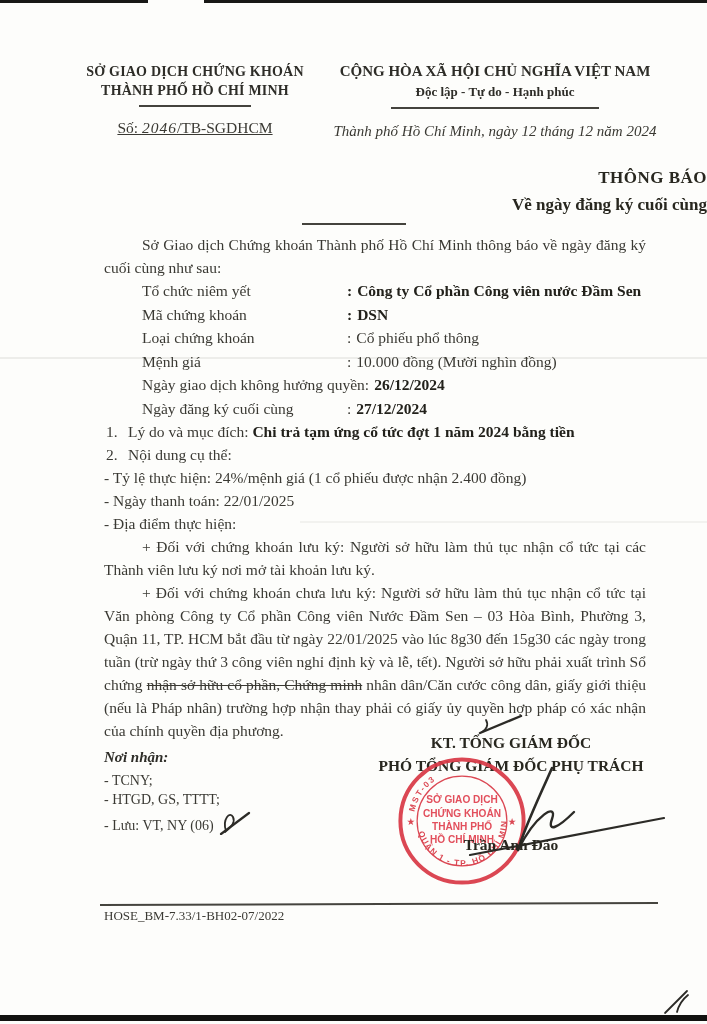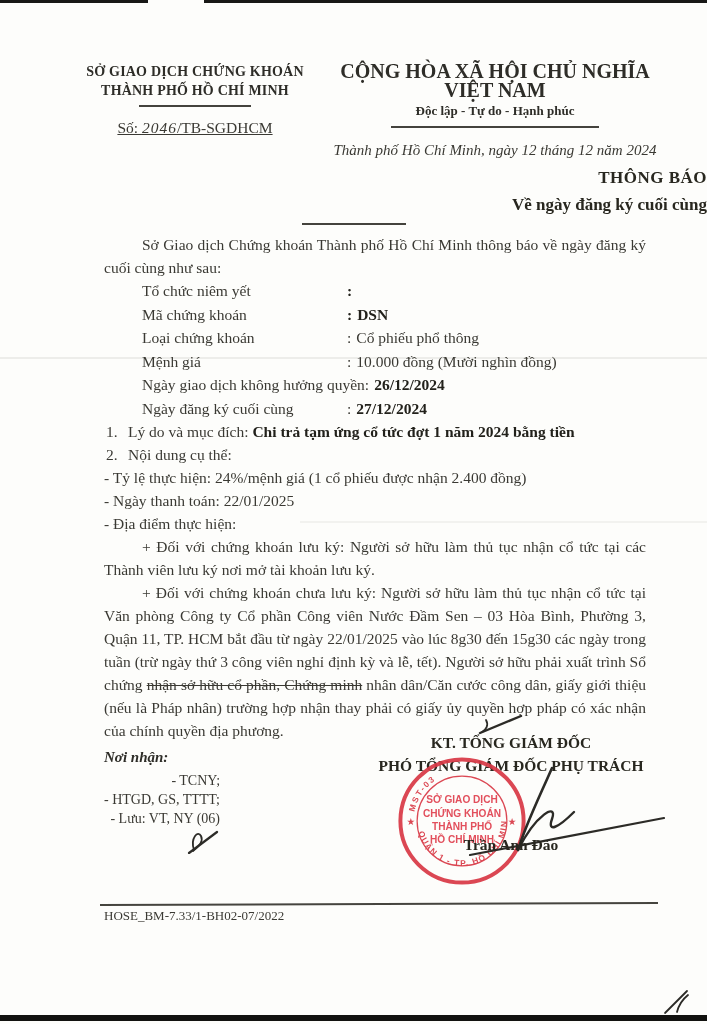--- a/index.html
+++ b/index.html
@@ -14,21 +14,21 @@
   .scan-top-b{position:absolute;left:204px;top:0;width:503px;height:3px;background:#181816;}
   .scan-bottom{position:absolute;left:0;top:1015px;width:707px;height:6px;background:#121210;}
   .scan-faint-1{position:absolute;left:0;top:357px;width:707px;height:2px;background:#ededea;}
   .scan-faint-2{position:absolute;left:300px;top:521px;width:407px;height:2px;background:#f2f2ef;}
 
   
   .header{position:absolute;left:70px;top:62px;width:600px;display:flex;}
   .h-left{width:250px;text-align:center;}
   .h-right{flex:1;text-align:center;}
   .h-org{font-weight:700;font-size:14px;line-height:19px;letter-spacing:.2px;color:#2e2d28;}
-  .h-rep1{font-weight:700;font-size:20px;line-height:19px;color:#2e2d28;}
+  .h-rep1{font-weight:700;font-size:15px;line-height:19px;color:#2e2d28;}
   .h-rep2{font-weight:700;font-size:13px;line-height:21px;color:#2e2d28;}
   .h-rule{height:1.5px;background:#44433d;margin:5px auto 0 auto;}
   .h-rule.left{width:112px;}
   .h-rule.right{width:208px;}
   .h-no{margin-top:12px;font-size:15.5px;color:#3a3933;text-decoration:underline;}
   .h-no .hand{font-style:italic;letter-spacing:1px;}
   .h-date{margin-top:14px;font-style:italic;font-size:15px;color:#3a3933;}
 
   
   .title-block{position:absolute;left:0;top:168px;width:707px;text-align:right;}
@@ -44,22 +44,22 @@
   .f-sep{margin-right:5px;}
   .b{font-weight:700;color:#22211b;}
   .num-row{margin:0;line-height:23px;}
   .num{display:inline-block;width:22px;margin-left:2px;}
   .dash-row{margin:0;line-height:23px;}
   .strike{text-decoration:line-through;text-decoration-thickness:1.4px;}
 
   
   .recipients{position:absolute;left:104px;top:748px;font-size:14px;line-height:19px;}
   .recip-title{font-weight:700;font-style:italic;font-size:15px;margin-bottom:4px;color:#2e2d28;}
-  .recip-item{white-space:nowrap;text-align:right;}
-  .recip-last{display:flex;align-items:flex-end;flex-direction:column;}
+  .recip-item{white-space:nowrap;}
+  .recip-last{display:flex;align-items:flex-end;}
 
   .sign-block{position:absolute;left:350px;top:731px;width:322px;text-align:center;}
   .sign-l1,.sign-l2{font-weight:700;font-size:15.5px;line-height:23px;color:#28271f;}
   .signer-name{position:absolute;left:350px;top:836px;width:322px;text-align:center;
                font-weight:700;font-size:15.5px;color:#28271f;}
 
   .seal{position:absolute;left:396px;top:755px;width:132px;height:132px;opacity:.93;}
   .signature-svg{position:absolute;left:440px;top:762px;width:230px;height:100px;}
   .tick-svg{position:absolute;left:477px;top:712px;width:48px;height:24px;}
   .mark-bottom{position:absolute;left:660px;top:988px;width:32px;height:28px;}
@@ -100,20 +100,21 @@
     <div class="title-2">Về ngày đăng ký cuối cùng</div>
     <div class="title-rule"></div>
   </div>
 
   <div class="body">
     <p class="para">Sở Giao dịch Chứng khoán Thành phố Hồ Chí Minh thông báo về ngày đăng ký cuối cùng như sau:</p>
 
     <div class="f-row">
       <span class="f-label">Tổ chức niêm yết</span>
       <span class="f-sep b">:</span>
+      <span class="b">Công ty Cổ phần Công viên nước Đầm Sen</span>
     </div>
     <div class="f-row">
       <span class="f-label">Mã chứng khoán</span>
       <span class="f-sep b">:</span>
       <span class="b">DSN</span>
     </div>
     <div class="f-row">
       <span class="f-label">Loại chứng khoán</span>
       <span class="f-sep">:</span>
       <span>Cổ phiếu phổ thông</span>

